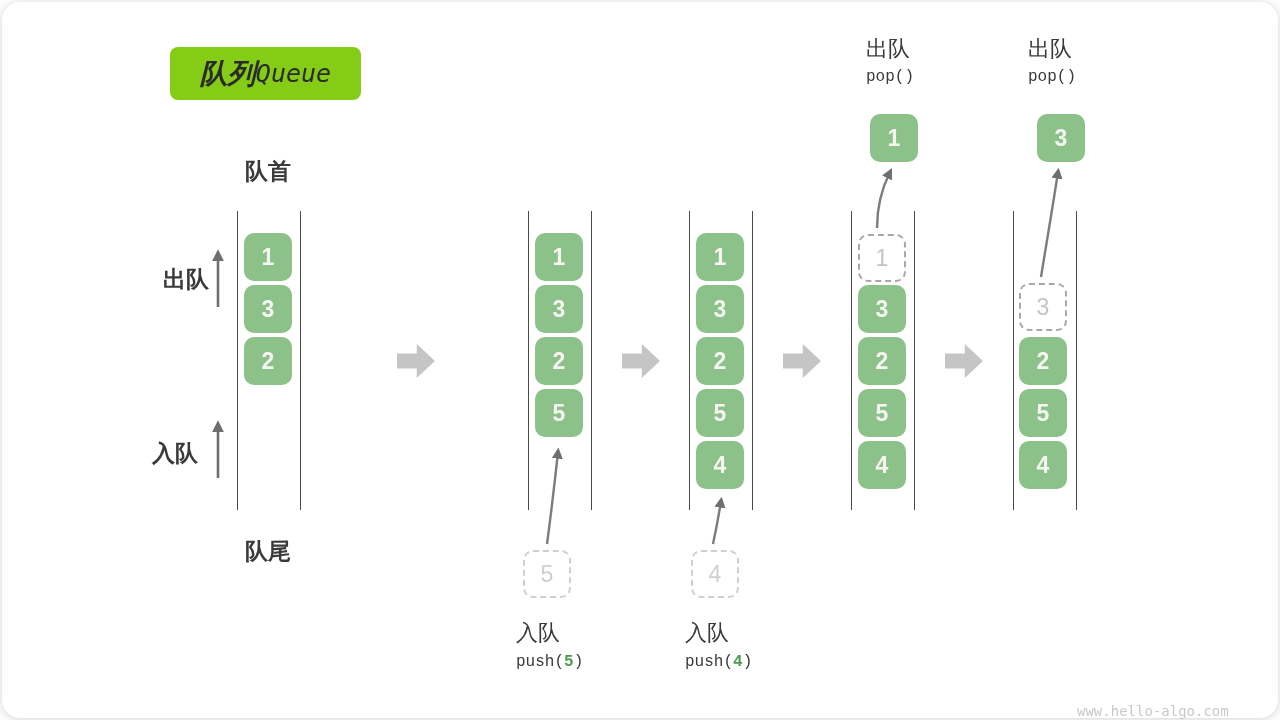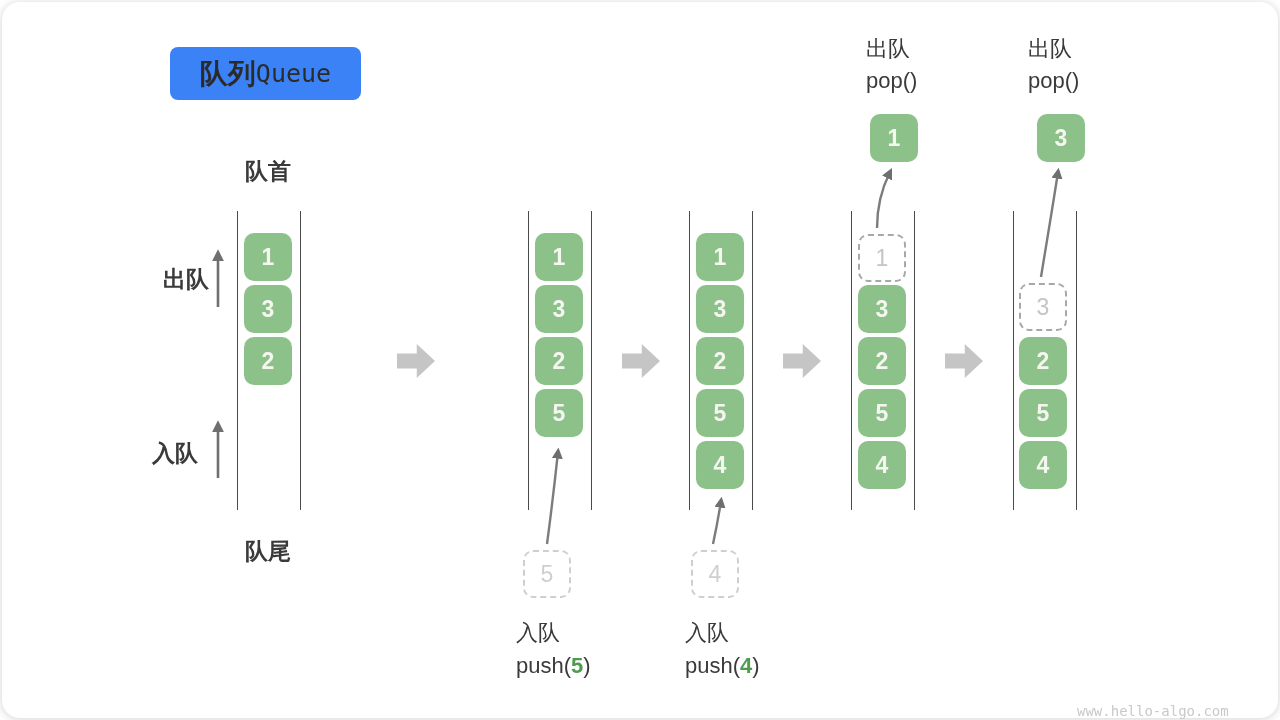--- a/index.html
+++ b/index.html
@@ -1,35 +1,35 @@
 <!DOCTYPE html>
 <html><head>
 <meta charset="utf-8">
 <style>
   html,body{margin:0;padding:0;background:#ffffff;width:1280px;height:720px;overflow:hidden;
     font-family:"Liberation Sans",sans-serif;}
   #canvas{position:relative;width:1280px;height:720px;}
   .card{position:absolute;left:2px;top:2px;right:2px;bottom:2px;background:#ffffff;
     border-radius:18px;box-shadow:0 1px 10px rgba(0,0,0,0.18);}
-  .title-box{position:absolute;left:170px;top:47px;width:191px;height:53px;background:#3b82f6;
-    border-radius:8px;display:flex;align-items:center;justify-content:center;}
+  .title-box{position:absolute;left:170px;top:47px;width:191px;height:53px;background:#84cc16;
+    border-radius:8px;display:flex;align-items:center;justify-content:center;font-style:italic;}
   .title-zh{font-size:28px;font-weight:700;color:#2b2b2b;}
   .title-en{font-family:"DejaVu Sans Mono",monospace;font-size:25px;color:#2b2b2b;}
   .side-label{position:absolute;font-size:23px;font-weight:700;color:#3a3a3a;white-space:nowrap;}
   .centered{transform:translateX(-50%);}
   .channel{position:absolute;top:211px;width:62px;height:299px;
     border-left:1.5px solid #4a4a4a;border-right:1.5px solid #4a4a4a;}
   .cell{position:absolute;width:48px;height:48px;border-radius:10px;background:#8dc18a;
     color:#f6f6f1;font-size:23px;font-weight:700;display:flex;align-items:center;justify-content:center;}
   .ghost{background:#ffffff;border:2px dashed #a8a8a8;color:#c4c4c4;width:44px;height:44px;font-weight:400;}
   .staged{background:#ffffff;border:2px dashed #cfcfcf;color:#cfcfcf;width:44px;height:44px;font-weight:400;}
   .barrow{position:absolute;width:38px;height:34px;background:#c5c5c5;
     clip-path:polygon(0% 28%,52% 28%,52% 0%,100% 50%,52% 100%,52% 72%,0% 72%);}
   .op-label{position:absolute;font-size:22px;font-weight:500;color:#3a3a3a;white-space:nowrap;}
-  .op-code{position:absolute;font-family:Liberation Sans, sans-serif;font-size:22px;color:#3a3a3a;white-space:nowrap;}
+  .op-code{position:absolute;font-family:Liberation Mono, monospace;font-size:16px;color:#3a3a3a;white-space:nowrap;}
   .op-code .arg{color:#4c9b4f;font-weight:700;}
   #arrows{position:absolute;left:0;top:0;pointer-events:none;}
   .watermark{position:absolute;left:1077px;top:677px;font-family:"DejaVu Sans Mono",monospace;
     font-size:14px;color:#c9c9c9;margin-top:26px;}
 </style>
 </head>
 <body>
 
 <div id="canvas">
   <div class="card"></div>

